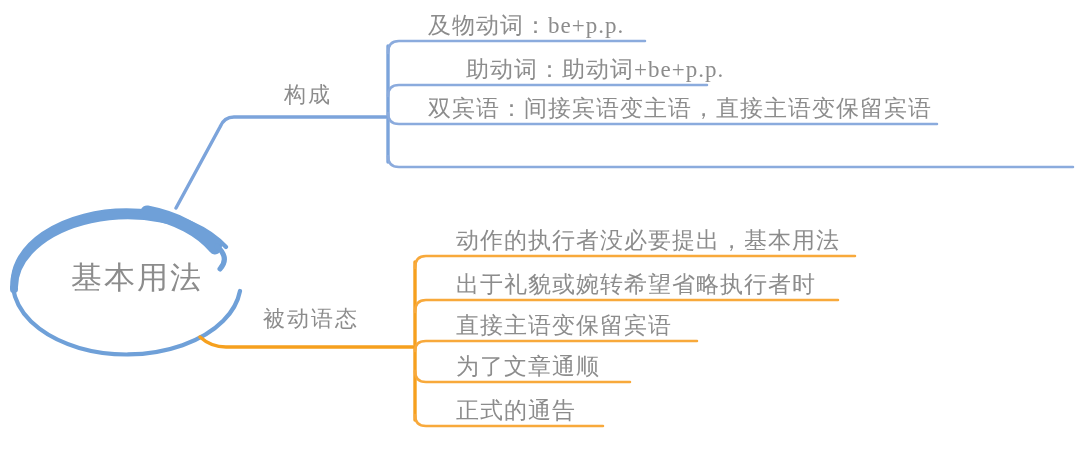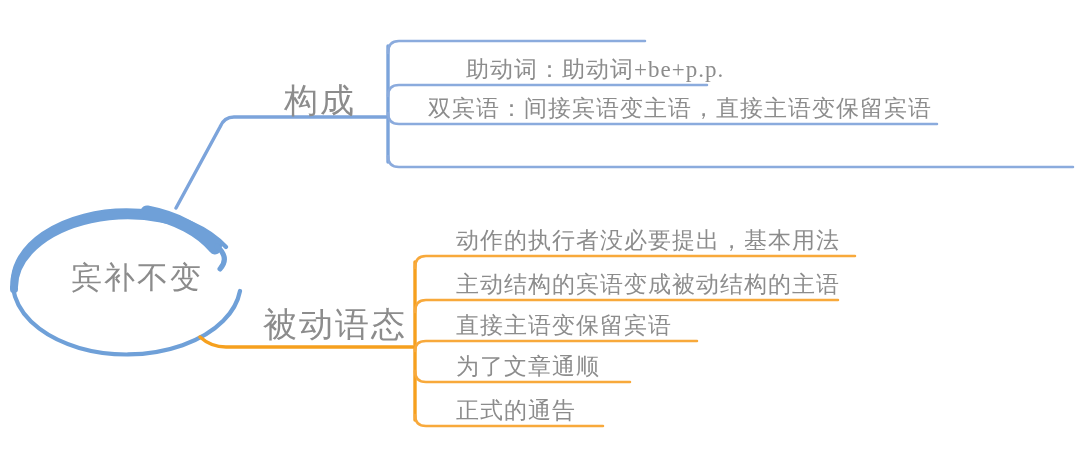--- a/index.html
+++ b/index.html
@@ -23,21 +23,21 @@
   .b-struct{stroke:var(--blue-line);stroke-width:3.4px;}
   .b-row{stroke:var(--blue-underline);stroke-width:2.5px;}
   .o-struct{stroke:var(--orange-line);stroke-width:3.4px;}
   .o-row{stroke:var(--orange-underline);stroke-width:2.5px;}
   .ellipse-stroke{stroke:var(--blue);}
   .node{
     position:absolute;color:var(--text-gray);white-space:nowrap;
     line-height:1;letter-spacing:1px;cursor:default;
   }
   .root-label{font-size:31px;letter-spacing:2px;}
-  .branch-label{font-size:34px;letter-spacing:2px;}
+  .branch-label{font-size:22px;letter-spacing:2px;}
   .leaf{font-size:23px;}
 </style>
 </head>
 <body>
 
 <div class="stage">
 
   <svg class="lines" viewBox="0 0 1080 449">
 
     <path class="ellipse-stroke" stroke-width="4.2" d="M 240 291 A 114 72 0 1 1 226 247"></path>
@@ -54,27 +54,28 @@
 
     <path class="o-struct" d="M 200 337 Q 211 347 226 347 H 413"></path>
     <path class="o-struct" d="M 415 262 V 420"></path>
     <path class="o-row" d="M 415 268 Q 415 256 426 256 H 855"></path>
     <path class="o-row" d="M 415 312 Q 415 300 426 300 H 838"></path>
     <path class="o-row" d="M 415 351 Q 415 341 426 341 H 697"></path>
     <path class="o-row" d="M 415 371 Q 415 382 426 382 H 630"></path>
     <path class="o-row" d="M 415 415 Q 415 426 426 426 H 603"></path>
   </svg>
 
-  <div class="node root-label" style="left:71px;top:262px;">宾补不变</div>
+  <div class="node root-label" style="left:71px;top:262px;">基本用法</div>
 
   <div class="node branch-label" style="left:284px;top:84px;">构成</div>
   <div class="node branch-label" style="left:263px;top:308px;">被动语态</div>
 
+  <div class="node leaf" style="left:428px;top:14px;">及物动词：be+p.p.</div>
   <div class="node leaf" style="left:428px;top:58px;margin-left:38px;">助动词：助动词+be+p.p.</div>
   <div class="node leaf" style="left:428px;top:97px;">双宾语：间接宾语变主语，直接主语变保留宾语</div>
 
   <div class="node leaf" style="left:456px;top:229px;">动作的执行者没必要提出，基本用法</div>
-  <div class="node leaf" style="left:456px;top:273px;">主动结构的宾语变成被动结构的主语</div>
+  <div class="node leaf" style="left:456px;top:273px;">出于礼貌或婉转希望省略执行者时</div>
   <div class="node leaf" style="left:456px;top:314px;">直接主语变保留宾语</div>
   <div class="node leaf" style="left:456px;top:355px;">为了文章通顺</div>
   <div class="node leaf" style="left:456px;top:399px;">正式的通告</div>
 
 </div>
 
 </body></html>

